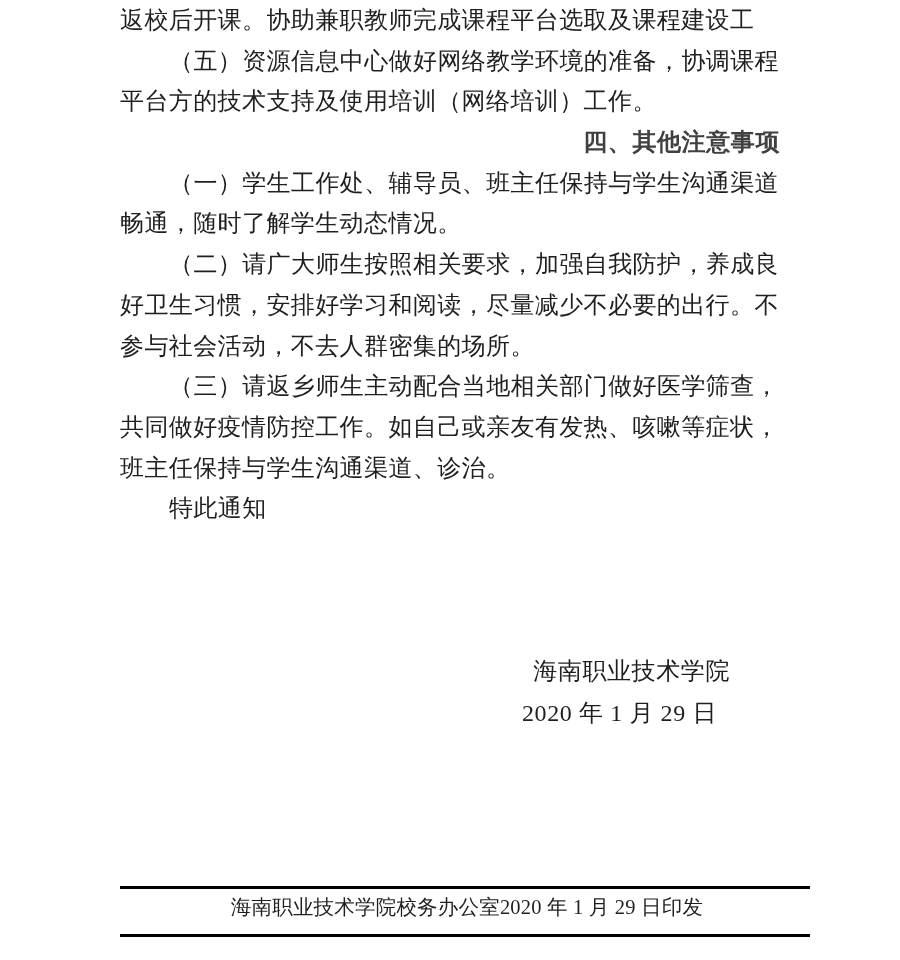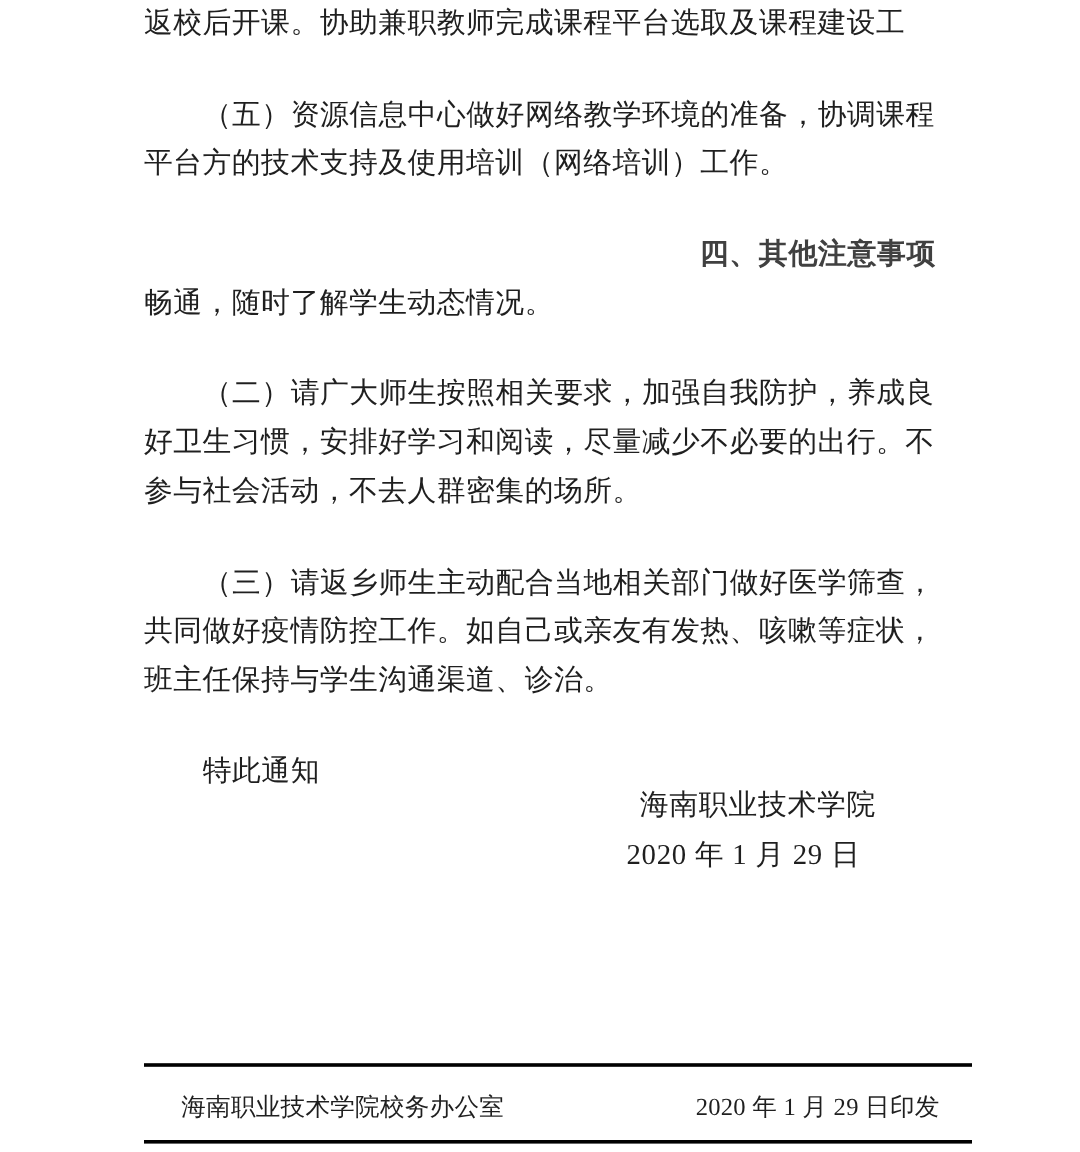--- a/index.html
+++ b/index.html
@@ -17,21 +17,21 @@
     left: 120px;
     top: 0;
     width: 660px;
     font-size: 24px;
     line-height: 40.7px;
     letter-spacing: 0.4px;
     color: #1f1f1f;
     white-space: nowrap;
   }
   .line { height: 40.7px; }
-  .line.indent { padding-left: 49px; margin-top: 35px; }
+  .line.indent { padding-left: 49px; }
   .line.heading {
     font-family: Liberation Serif, serif;
     font-weight: 700;
     color: #404040;
     letter-spacing: 0.6px;
     text-align: right;
   }
   .signature {
     position: absolute;
     top: 651px;
@@ -49,44 +49,45 @@
     left: 120px;
     top: 886px;
     width: 690px;
     color: #1f1f1f;
   }
   .footer-rule {
     height: 3px;
     background: #000000;
   }
   .footer-row {
-    margin-top: 22px;
+    margin-top: 6px;
     height: 24px;
     display: flex;
-    justify-content: space-between;
+    justify-content: center;
     align-items: baseline;
     font-size: 20.5px;
     line-height: 24px;
     letter-spacing: 0.2px;
     white-space: nowrap;
   }
   .footer-issuer { padding-left: 31px; }
   .footer-date { padding-right: 27px; }
   .footer-rule.bottom { margin-top: 15px; }
 </style>
 </head>
 <body>
 
 <div class="page">
 
   <div class="body-text">
     <div class="line">返校后开课。协助兼职教师完成课程平台选取及课程建设工</div>
     <div class="line indent">（五）资源信息中心做好网络教学环境的准备，协调课程</div>
     <div class="line">平台方的技术支持及使用培训（网络培训）工作。</div>
     <div class="line indent heading">四、其他注意事项</div>
+    <div class="line indent">（一）学生工作处、辅导员、班主任保持与学生沟通渠道</div>
     <div class="line">畅通，随时了解学生动态情况。</div>
     <div class="line indent">（二）请广大师生按照相关要求，加强自我防护，养成良</div>
     <div class="line">好卫生习惯，安排好学习和阅读，尽量减少不必要的出行。不</div>
     <div class="line">参与社会活动，不去人群密集的场所。</div>
     <div class="line indent">（三）请返乡师生主动配合当地相关部门做好医学筛查，</div>
     <div class="line">共同做好疫情防控工作。如自己或亲友有发热、咳嗽等症状，</div>
     <div class="line">班主任保持与学生沟通渠道、诊治。</div>
     <div class="line indent">特此通知</div>
   </div>
 

